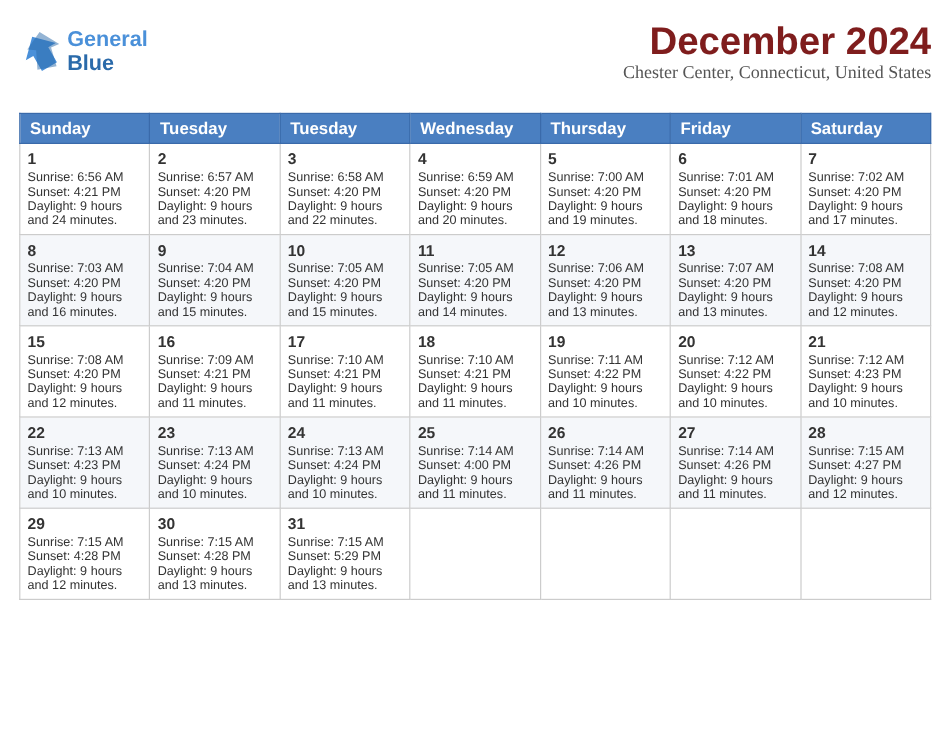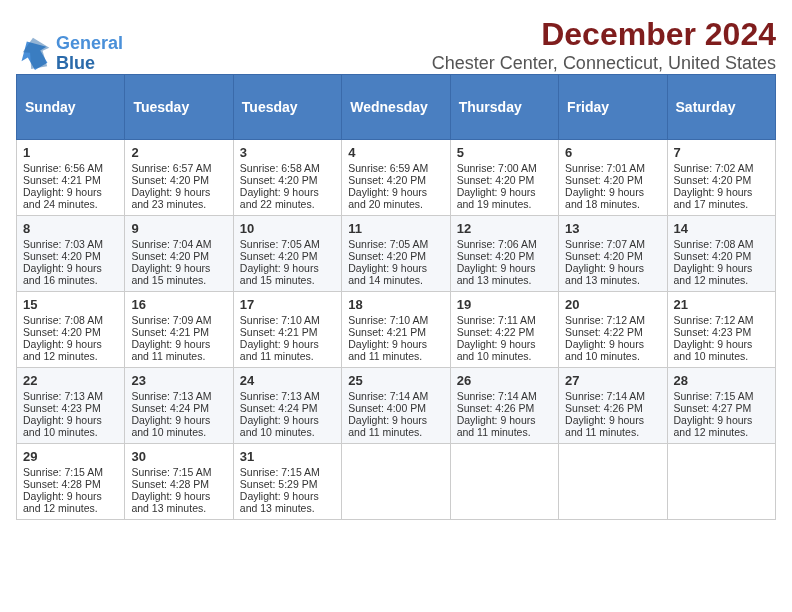--- a/index.html
+++ b/index.html
@@ -6,22 +6,22 @@
     body {
       font-family: Arial, sans-serif;
       background: #fff;
       width: 792px;
       min-height: 612px;
       padding: 16px;
     }
     .header {
       display: flex;
       justify-content: space-between;
-      align-items: flex-end;
-      margin-bottom: 0;
+      align-items: center;
+      margin-bottom: 24px;
     }
     .logo {
       display: flex;
       align-items: center;
       gap: 4px;
     }
     .logo-text {
       font-size: 18px;
       font-weight: bold;
       color: #333;
@@ -36,33 +36,34 @@
     }
     .title-block {
       text-align: right;
     }
     .main-title {
       font-size: 32px;
       font-weight: bold;
       color: #7f1d1d;
     }
     .subtitle {
-      font-size: 18px;
+      font-size: 15px;
       color: #555;
+      font-family: Liberation Serif, serif;
     }
     .calendar {
       width: 100%;
       border-collapse: collapse;
       border: 1px solid #ccc;
     }
     .calendar th {
       background-color: #4a7fc1;
       color: #fff;
       text-align: left;
-      padding: 24px 8px;
+      padding: 4px 8px;
       font-size: 14px;
       font-weight: bold;
       border: 1px solid #3a6aaa;
     }
     .calendar td {
       vertical-align: top;
       padding: 5px 6px;
       border: 1px solid #ccc;
       font-size: 10.5px;
       color: #333;

